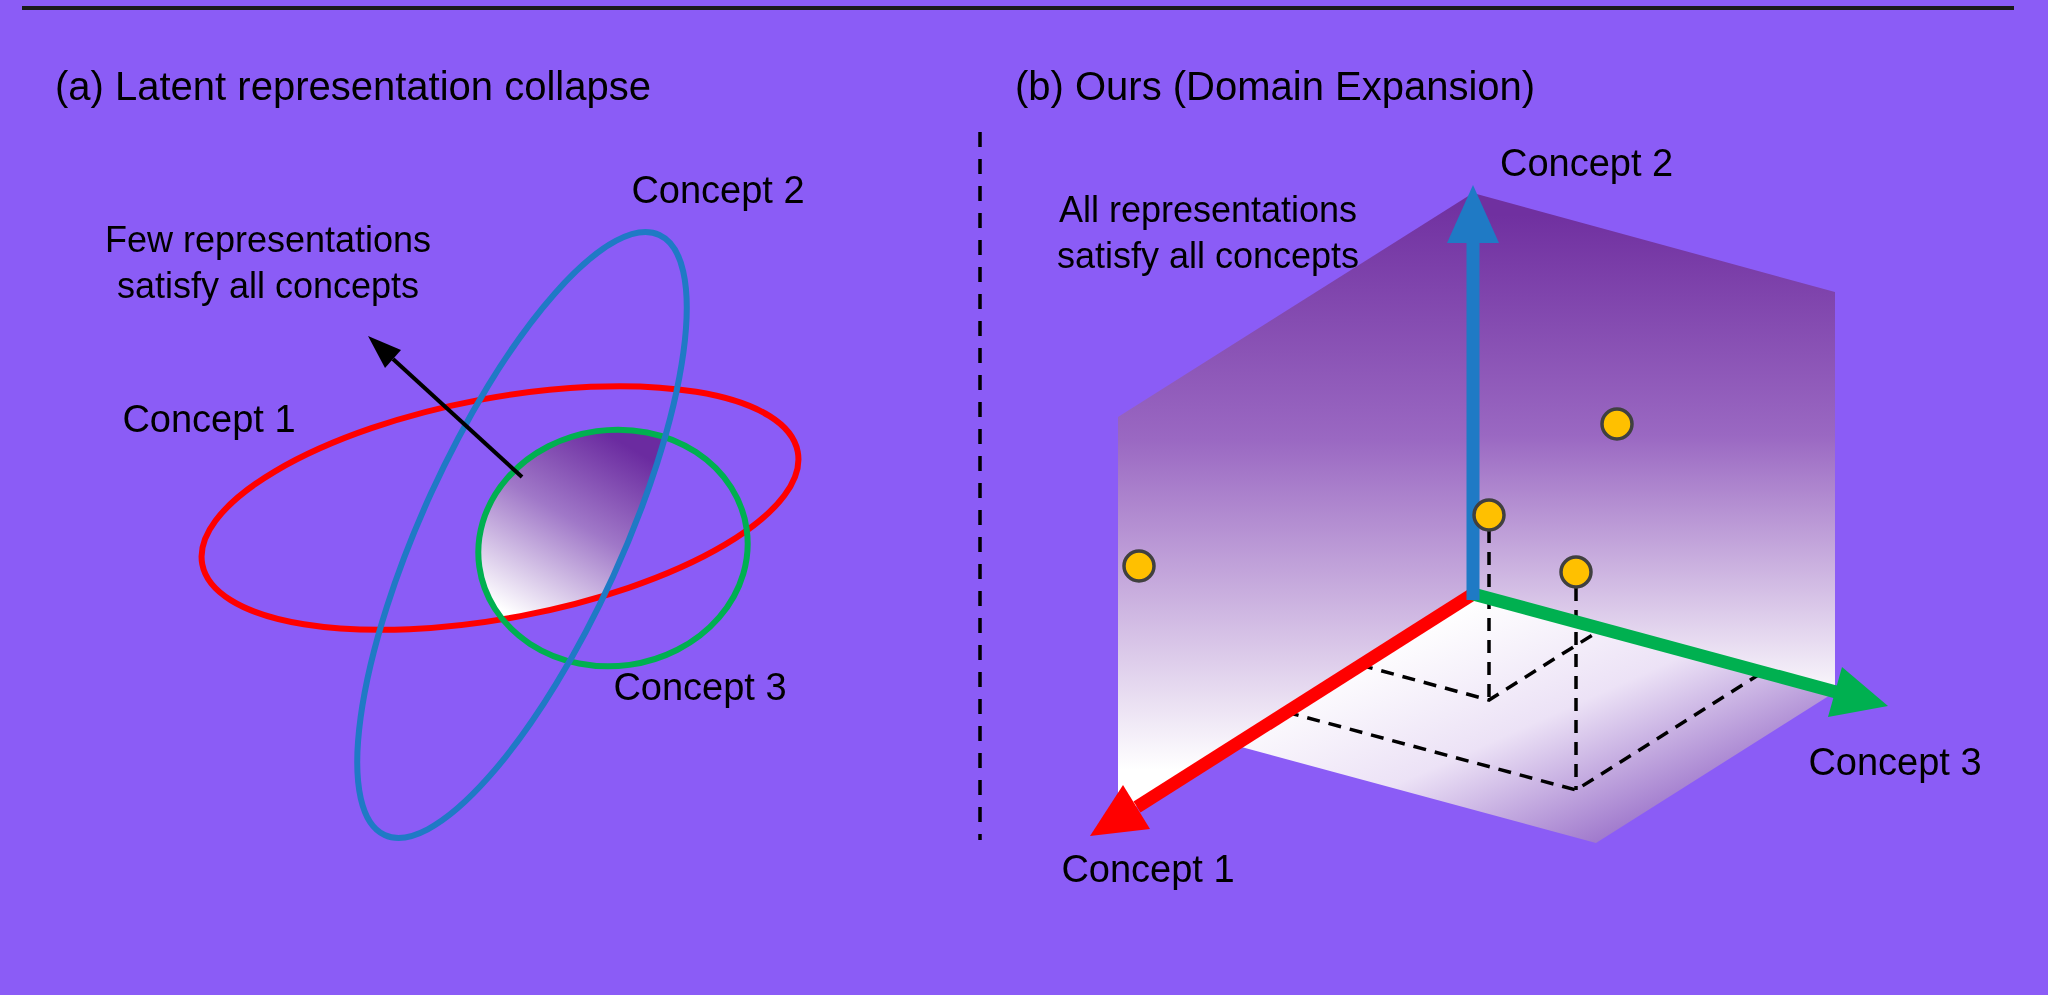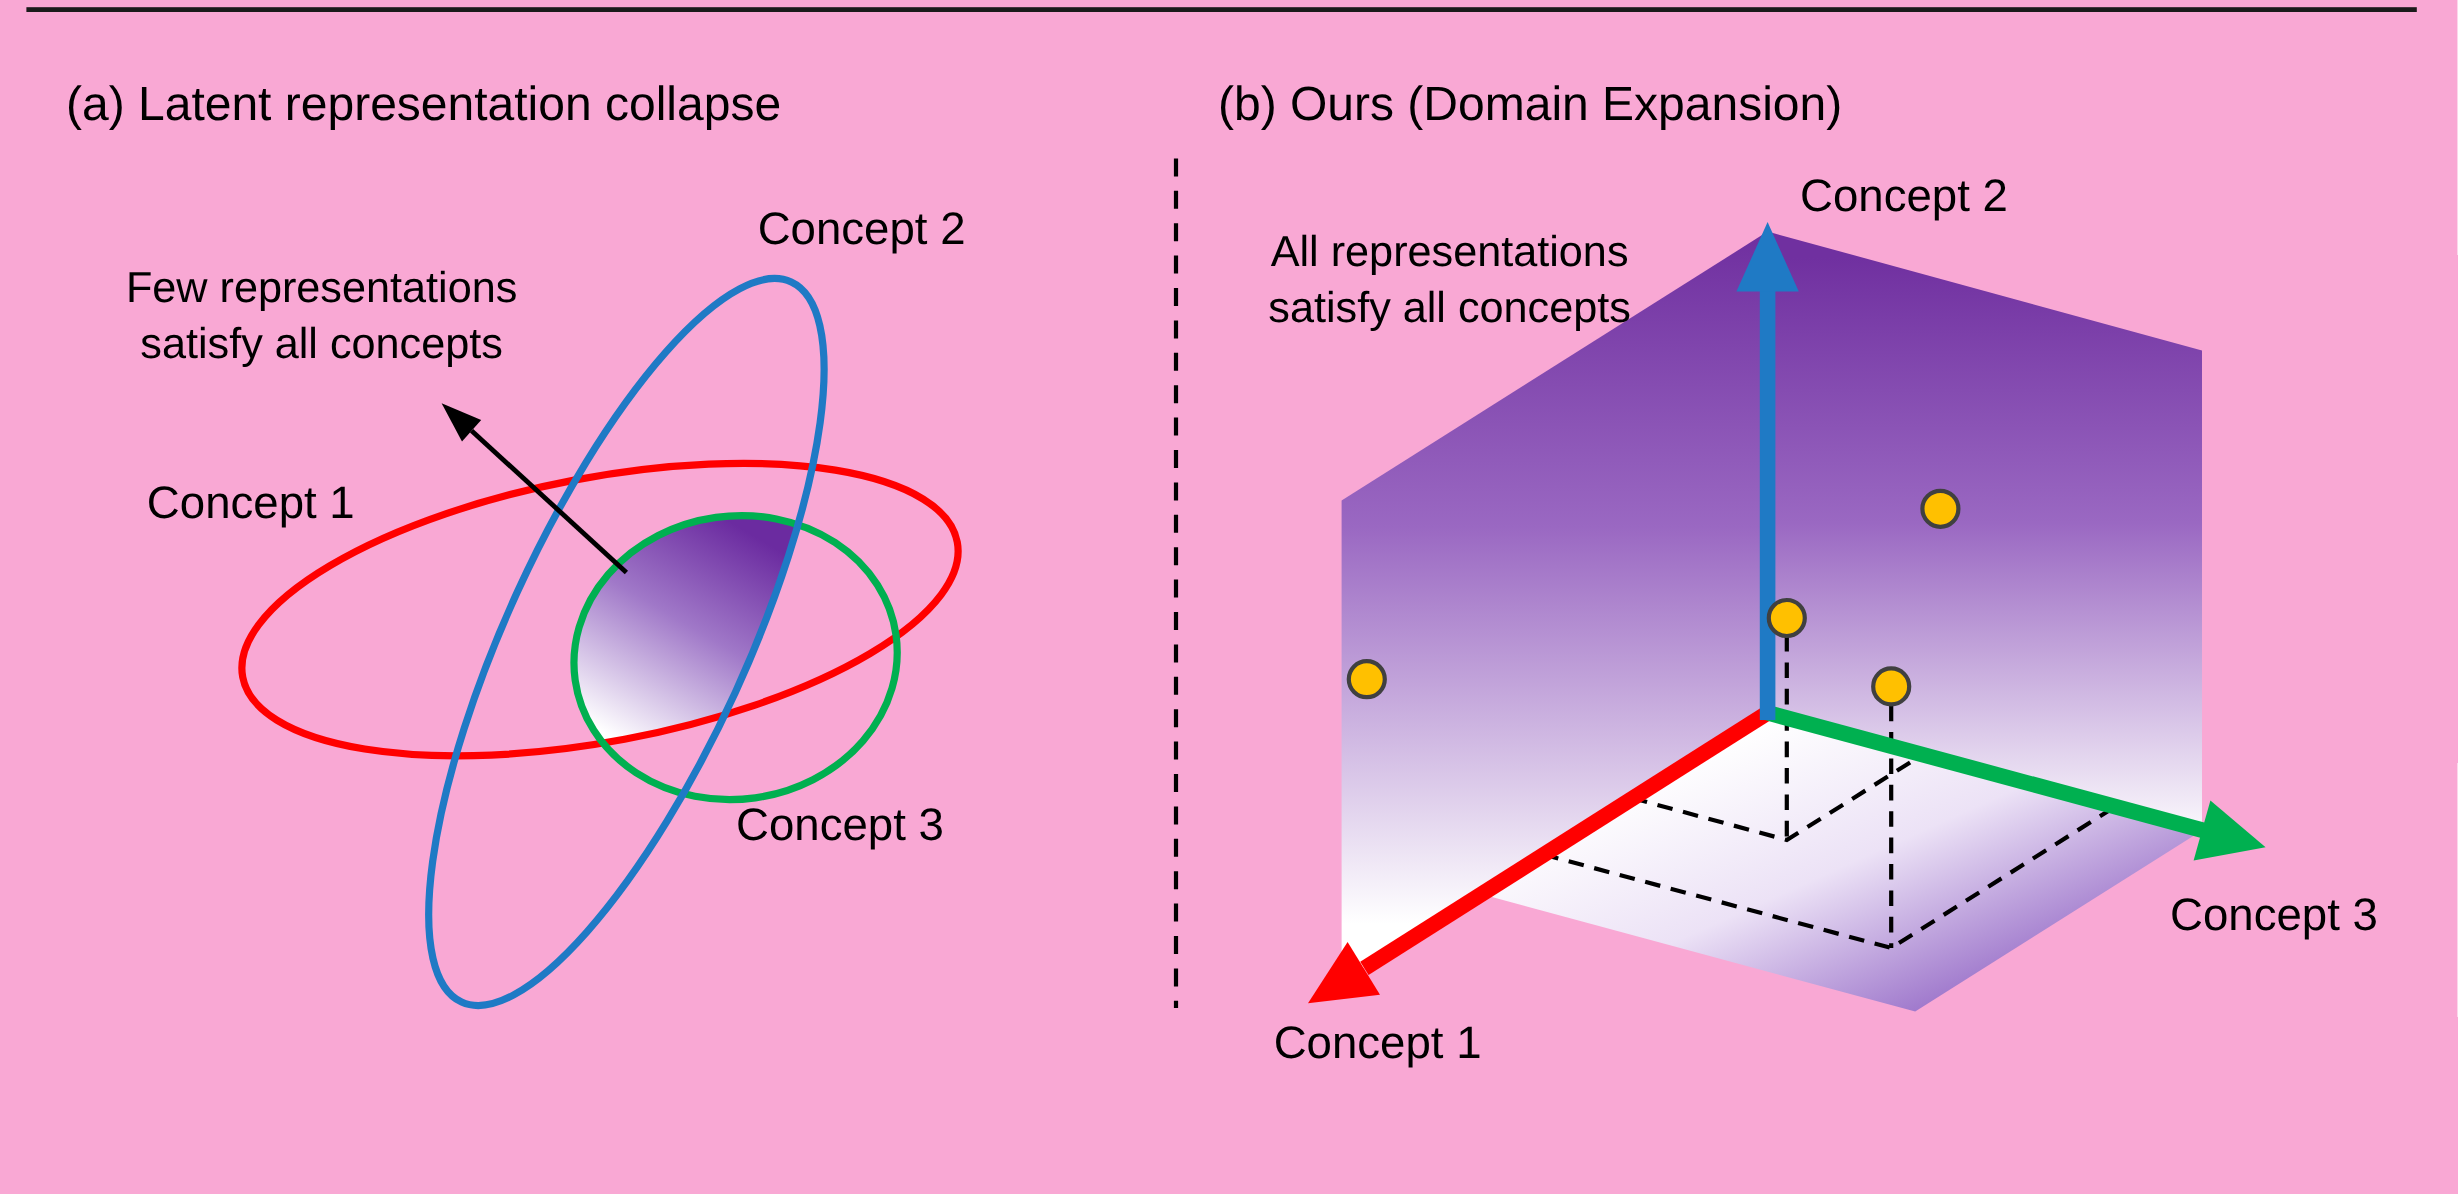--- a/index.html
+++ b/index.html
@@ -1,20 +1,20 @@
 <!DOCTYPE html>
 <html><head>
 <meta charset="utf-8">
 <style>
   html, body { margin: 0; padding: 0; background: #ffffff; }
   .canvas {
     position: relative;
     width: 2048px;
     height: 995px;
-    background: #f9a8d4;
+    background: #8b5cf6;
     overflow: hidden;
     font-family: "Liberation Sans", sans-serif;
   }
   svg { display: block; }
   text {
     font-family: "Liberation Sans", sans-serif;
     fill: #000000;
   }
   .title-text { font-size: 40px; }
   .label-text { font-size: 38px; }

